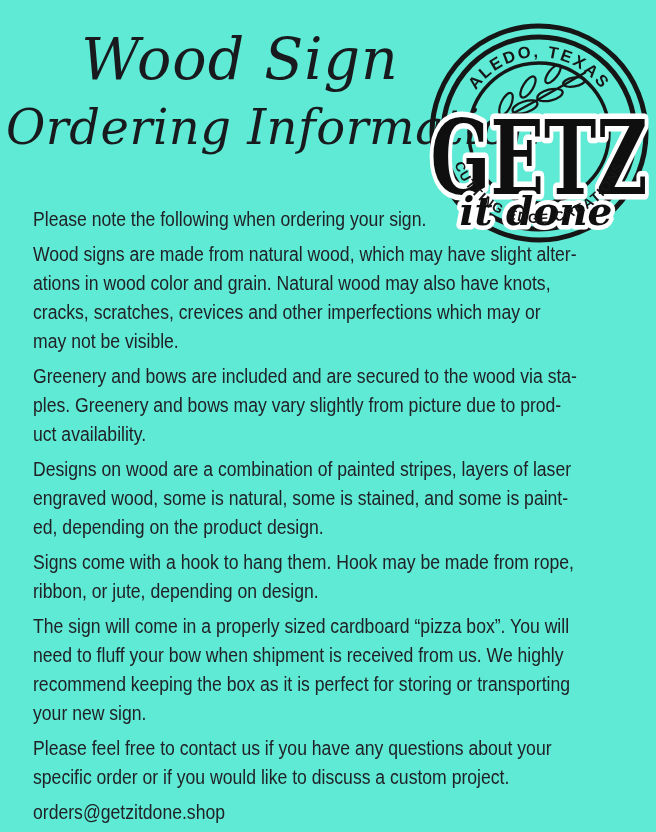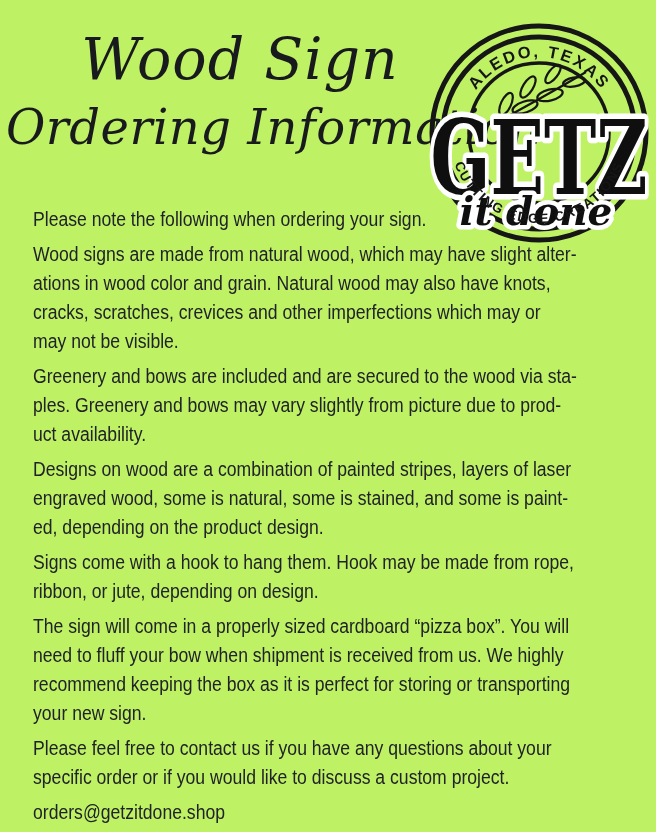--- a/index.html
+++ b/index.html
@@ -6,21 +6,21 @@
   html, body { background: #ffffff; }
   body {
     width: 656px; height: 832px;
     overflow: hidden;
     font-family: "Liberation Sans", sans-serif;
     position: relative;
   }
   .page {
     position: relative;
     width: 656px; height: 832px;
-    background: #bef264;
+    background: #5eead4;
   }
 
   
   .title-block {
     position: absolute;
     left: 6px; top: 22px;
     width: 468px;
     text-align: center;
     color: #191a1e;
     font-family: "DejaVu Serif", serif;

